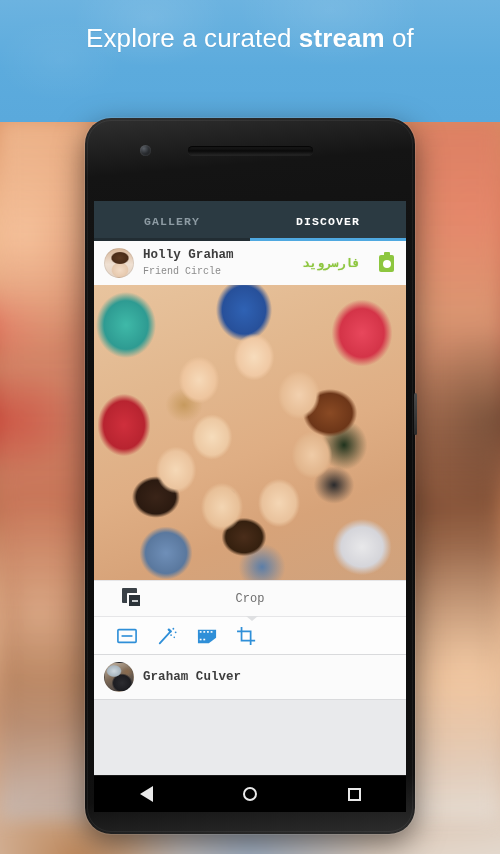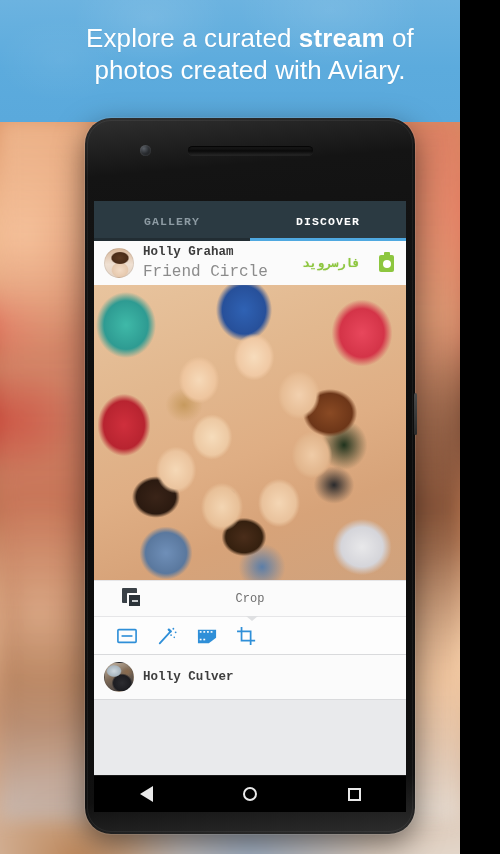--- a/index.html
+++ b/index.html
@@ -7,21 +7,21 @@
   html, body {
     width: 500px;
     height: 854px;
     overflow: hidden;
     font-family: "Liberation Sans", sans-serif;
     background: #000;
   }
 
   #stage {
     position: relative;
-    width: 460px;
+    width: 500px;
     height: 854px;
     overflow: hidden;
   }
 
   
   .bg-photo {
     position: absolute;
     left: 0; top: 0;
     width: 500px;
     height: 854px;
@@ -242,21 +242,21 @@
     flex: 1;
     min-width: 0;
   }
   .user-name {
     font-size: 12.5px;
     font-weight: 700;
     color: #3d3d3d;
     letter-spacing: .05px;
   }
   .user-sub {
-    font-size: 16px;
+    font-size: 10px;
     color: #8b8b8b;
     margin-top: 4px;
   }
 
   
   .watermark {
     display: flex;
     align-items: center;
     gap: 19px;
     flex: none;
@@ -446,21 +446,20 @@
 
 <div id="stage">
 
   <div class="bg-photo"></div>
   <div class="bg-left-tint"></div>
   <div class="bg-right-tint"></div>
 
   <div class="promo-header">
     <div class="promo-text">
       <span>Explore a curated </span><span class="bold">stream</span><span> of</span><br>
-      <span>photos created with Aviary.</span>
     </div>
   </div>
 
   <div class="phone">
     <div class="phone-inner-edge"></div>
     <div class="front-camera"></div>
     <div class="earpiece"></div>
     <div class="bottom-speaker"></div>
     <div class="power-button"></div>
 
@@ -544,21 +543,21 @@
                 <path d="M2 6 H16 V20"></path>
               </svg>
             </div>
           </div>
         </div>
 
         <div class="card">
           <div class="user-row">
             <div class="avatar avatar-2"></div>
             <div class="user-meta">
-              <div class="user-name">Holly Culver</div>
+              <div class="user-name">Graham Culver</div>
             </div>
           </div>
         </div>
 
       </div>
     </div>
 
     <div class="navbar">
       <div class="nav-btn">
         <div class="nav-back"></div>

